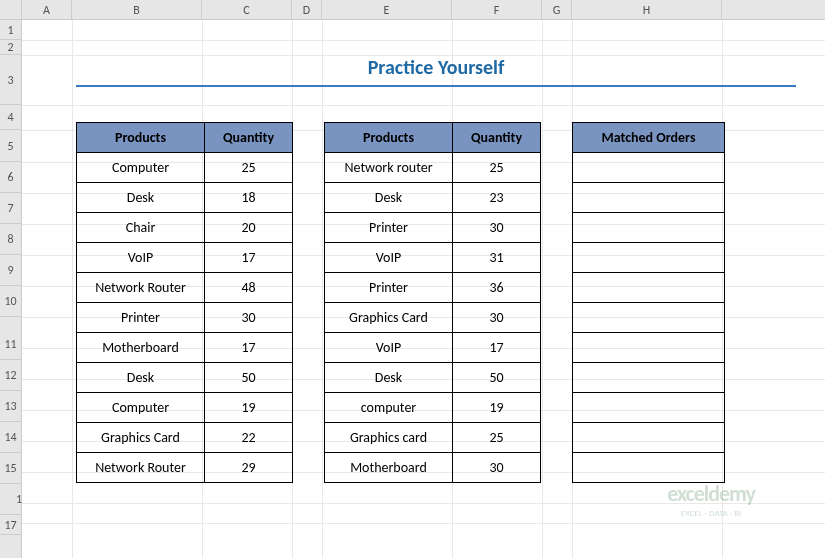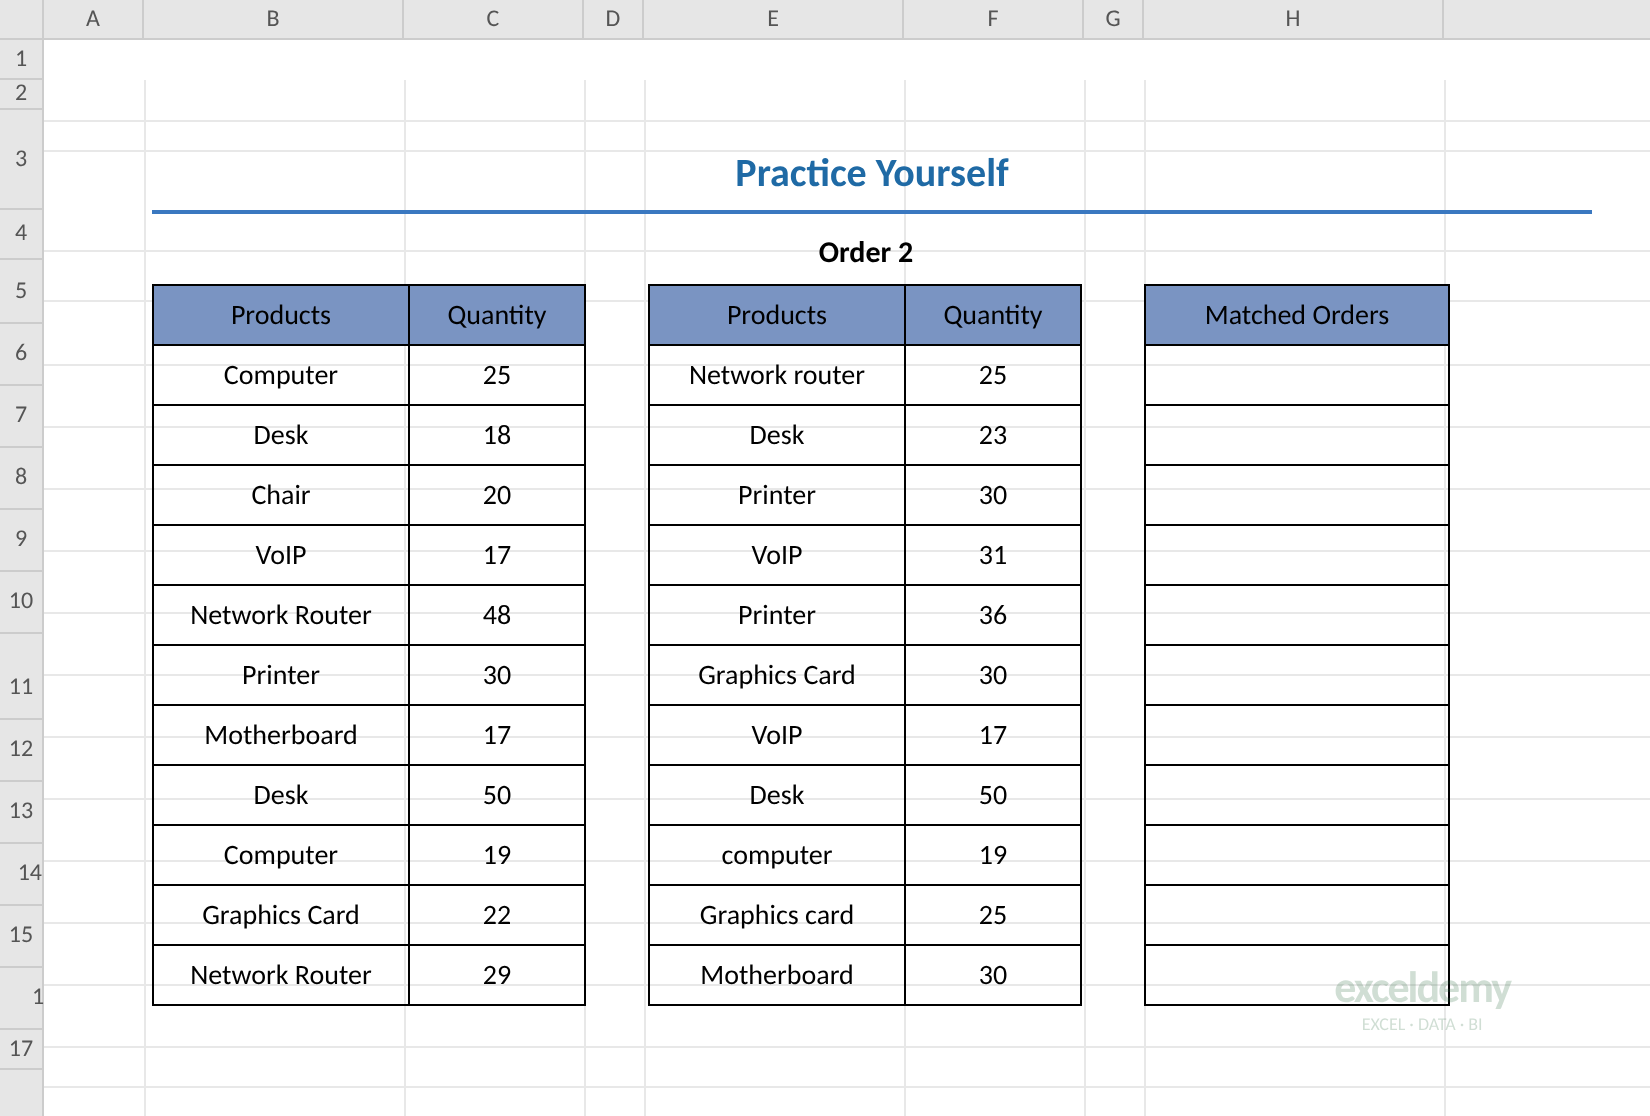--- a/index.html
+++ b/index.html
@@ -44,21 +44,20 @@
     color: #555;
   }
   .rowheaders .rh {
     border-bottom: 1px solid #ccc;
     text-align: center;
   }
   .grid {
     flex: 1;
     position: relative;
     background: #fff;
-    margin-top: 20px;
   }
   .faint-col {
     position: absolute;
     top: 0; bottom: 0;
     border-right: 1px solid #e8e8e8;
   }
   .faint-row {
     position: absolute;
     left: 0; right: 0;
     border-bottom: 1px solid #e8e8e8;
@@ -85,21 +84,21 @@
   }
   
   table.data {
     position: absolute;
     border-collapse: collapse;
     font-size: 14px;
   }
   table.data th {
     background: #7a94c2;
     color: #000;
-    font-weight: normal;
+    font-weight: bold;
     border: 1px solid #000;
     height: 30px;
     text-align: center;
     padding: 0 8px;
   }
   table.data td {
     border: 1px solid #000;
     height: 30px;
     text-align: center;
     padding: 0 4px;
@@ -146,21 +145,21 @@
         <div class="rh" style="height: 25px; line-height: 25px;">4</div>
         <div class="rh" style="height: 32px; line-height: 32px;">5</div>
         <div class="rh" style="height: 31px; line-height: 31px;">6</div>
         <div class="rh" style="height: 31px; line-height: 31px;">7</div>
         <div class="rh" style="height: 31px; line-height: 31px;">8</div>
         <div class="rh" style="height: 31px; line-height: 31px;">9</div>
         <div class="rh" style="height: 31px; line-height: 31px;">10</div>
         <div class="rh" style="height: 31px; line-height: 31px; margin-top: 12px;">11</div>
         <div class="rh" style="height: 31px; line-height: 31px;">12</div>
         <div class="rh" style="height: 31px; line-height: 31px;">13</div>
-        <div class="rh" style="height: 31px; line-height: 31px; text-align: right;">14</div>
+        <div class="rh" style="height: 31px; line-height: 31px;">14</div>
         <div class="rh" style="height: 31px; line-height: 31px;">15</div>
         <div class="rh" style="height: 31px; line-height: 31px; padding-left: 16px;">16</div>
         <div class="rh" style="height: 20px; line-height: 20px;">17</div>
       </div>
 
     <div class="grid" id="grid">
         <div class="faint-row" style="top: 503px;"></div>
         <div class="faint-row" style="top: 483px;"></div>
         <div class="faint-row" style="top: 452px;"></div>
         <div class="faint-row" style="top: 421px;"></div>
@@ -181,21 +180,20 @@
         <div class="faint-col" style="left: 550px;"></div>
         <div class="faint-col" style="left: 520px;"></div>
         <div class="faint-col" style="left: 430px;"></div>
         <div class="faint-col" style="left: 300px;"></div>
         <div class="faint-col" style="left: 270px;"></div>
         <div class="faint-col" style="left: 180px;"></div>
         <div class="faint-col" style="left: 50px;"></div>
 
       <div class="title">Practice Yourself</div>
 
-      <div class="secthdr" style="left:302px;top:78px;width:218px">Order 2</div>
 
       <table class="data" style="left:54px;top:102px">
         <thead>
           <tr>
             <th style="width:128px">Products</th>
             <th style="width:88px">Quantity</th>
           </tr>
         </thead>
         <tbody id="order1-body">
             <tr>

